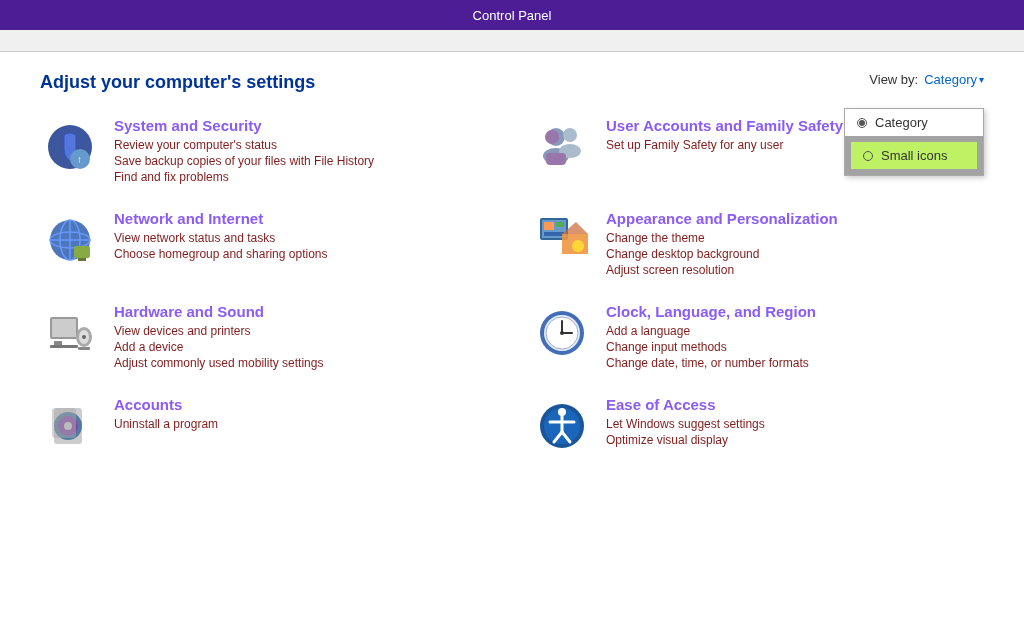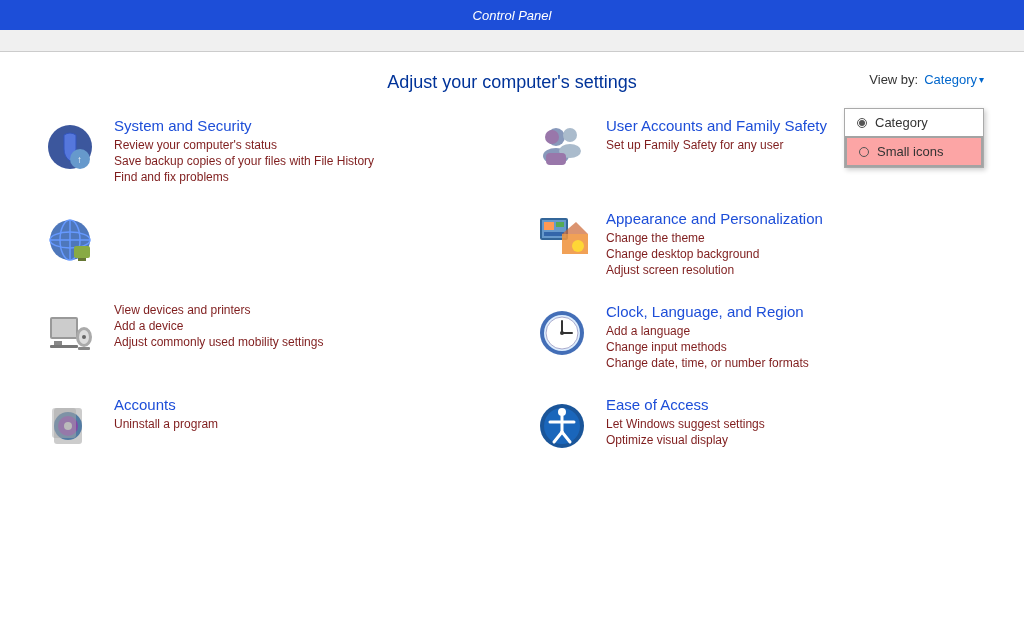--- a/index.html
+++ b/index.html
@@ -7,26 +7,25 @@
       font-family: 'Segoe UI', Tahoma, sans-serif;
       background: #ffffff;
       width: 1024px;
       height: 621px;
       overflow: hidden;
       position: relative;
     }
 
     
     .title-bar {
-      background: #1d4ed8;
+      background: #4c1d95;
       height: 30px;
       display: flex;
       align-items: center;
       justify-content: center;
-      font-style: italic;
     }
     .title-bar-text {
       color: #fff;
       font-size: 13px;
       font-weight: 400;
     }
 
     
     .menu-bar {
       background: #f0f0f0;
@@ -36,23 +35,22 @@
 
     
     .main-content {
       padding: 20px 40px;
       position: relative;
     }
 
     .page-title {
       color: #003399;
       font-size: 18px;
-      font-weight: 400;
+      font-weight: 700;
       margin-bottom: 24px;
-      text-align: center;
     }
 
     
     .view-by-area {
       position: absolute;
       top: 20px;
       right: 40px;
       display: flex;
       align-items: center;
       gap: 6px;
@@ -87,22 +85,22 @@
     .dropdown-item {
       padding: 6px 12px;
       font-size: 13px;
       color: #333;
       display: flex;
       align-items: center;
       gap: 8px;
       cursor: pointer;
     }
     .dropdown-item.selected-item {
-      background: #fca5a5;
-      border: 2px solid #a3a3a3;
+      background: #bef264;
+      border: 6px solid #a3a3a3;
     }
     .radio-dot {
       width: 10px;
       height: 10px;
       border-radius: 50%;
       border: 1px solid #555;
       display: flex;
       align-items: center;
       justify-content: center;
       flex-shrink: 0;
@@ -135,23 +133,23 @@
       display: flex;
       align-items: center;
       justify-content: center;
     }
 
     .category-text {
       flex: 1;
     }
 
     .category-title {
-      color: #1d4ed8;
+      color: #8b5cf6;
       font-size: 15px;
-      font-weight: 400;
+      font-weight: 700;
       margin-bottom: 4px;
       cursor: pointer;
     }
 
     .category-link {
       display: block;
       color: #7f1d1d;
       font-size: 12px;
       margin-bottom: 2px;
       cursor: pointer;
@@ -236,20 +234,25 @@
       <div class="category-icon">
         <svg class="icon-svg" viewBox="0 0 52 52">
           <circle cx="26" cy="26" r="20" fill="#2255aa" opacity="0.8"></circle>
           <ellipse cx="26" cy="26" rx="10" ry="20" fill="none" stroke="#6699ff" stroke-width="1.5"></ellipse>
           <ellipse cx="26" cy="26" rx="20" ry="8" fill="none" stroke="#6699ff" stroke-width="1.5"></ellipse>
           <line x1="6" y1="26" x2="46" y2="26" stroke="#6699ff" stroke-width="1.5"></line>
           <line x1="26" y1="6" x2="26" y2="46" stroke="#6699ff" stroke-width="1.5"></line>
           <rect x="30" y="32" width="16" height="12" rx="2" fill="#88aa44"></rect>
           <rect x="34" y="44" width="8" height="3" fill="#667733"></rect>
         </svg>
+      </div>
+      <div class="category-text">
+        <div class="category-title">Network and Internet</div>
+        <a class="category-link">View network status and tasks</a>
+        <a class="category-link">Choose homegroup and sharing options</a>
       </div>
     </div>
 
     <div class="category-item">
       <div class="category-icon">
         <svg class="icon-svg" viewBox="0 0 52 52">
           <rect x="4" y="4" width="28" height="22" rx="2" fill="#336699"></rect>
           <rect x="6" y="6" width="24" height="18" fill="#6699cc"></rect>
           <rect x="8" y="8" width="10" height="8" fill="#ff9955"></rect>
           <rect x="20" y="8" width="8" height="5" fill="#55aa55"></rect>
@@ -274,20 +277,21 @@
           <rect x="8" y="12" width="24" height="18" fill="#cccccc"></rect>
           <rect x="10" y="34" width="8" height="4" fill="#888888"></rect>
           <rect x="6" y="38" width="28" height="3" rx="1" fill="#777777"></rect>
           <ellipse cx="40" cy="30" rx="8" ry="10" fill="#aaaaaa"></ellipse>
           <ellipse cx="40" cy="30" rx="5" ry="7" fill="#dddddd"></ellipse>
           <circle cx="40" cy="30" r="2" fill="#666666"></circle>
           <rect x="34" y="40" width="12" height="3" rx="1" fill="#888888"></rect>
         </svg>
       </div>
       <div class="category-text">
+        <div class="category-title">Hardware and Sound</div>
         <a class="category-link">View devices and printers</a>
         <a class="category-link">Add a device</a>
         <a class="category-link">Adjust commonly used mobility settings</a>
       </div>
     </div>
 
     <div class="category-item">
       <div class="category-icon">
         <svg class="icon-svg" viewBox="0 0 52 52">
           <circle cx="26" cy="26" r="22" fill="#2255aa" opacity="0.85"></circle>

